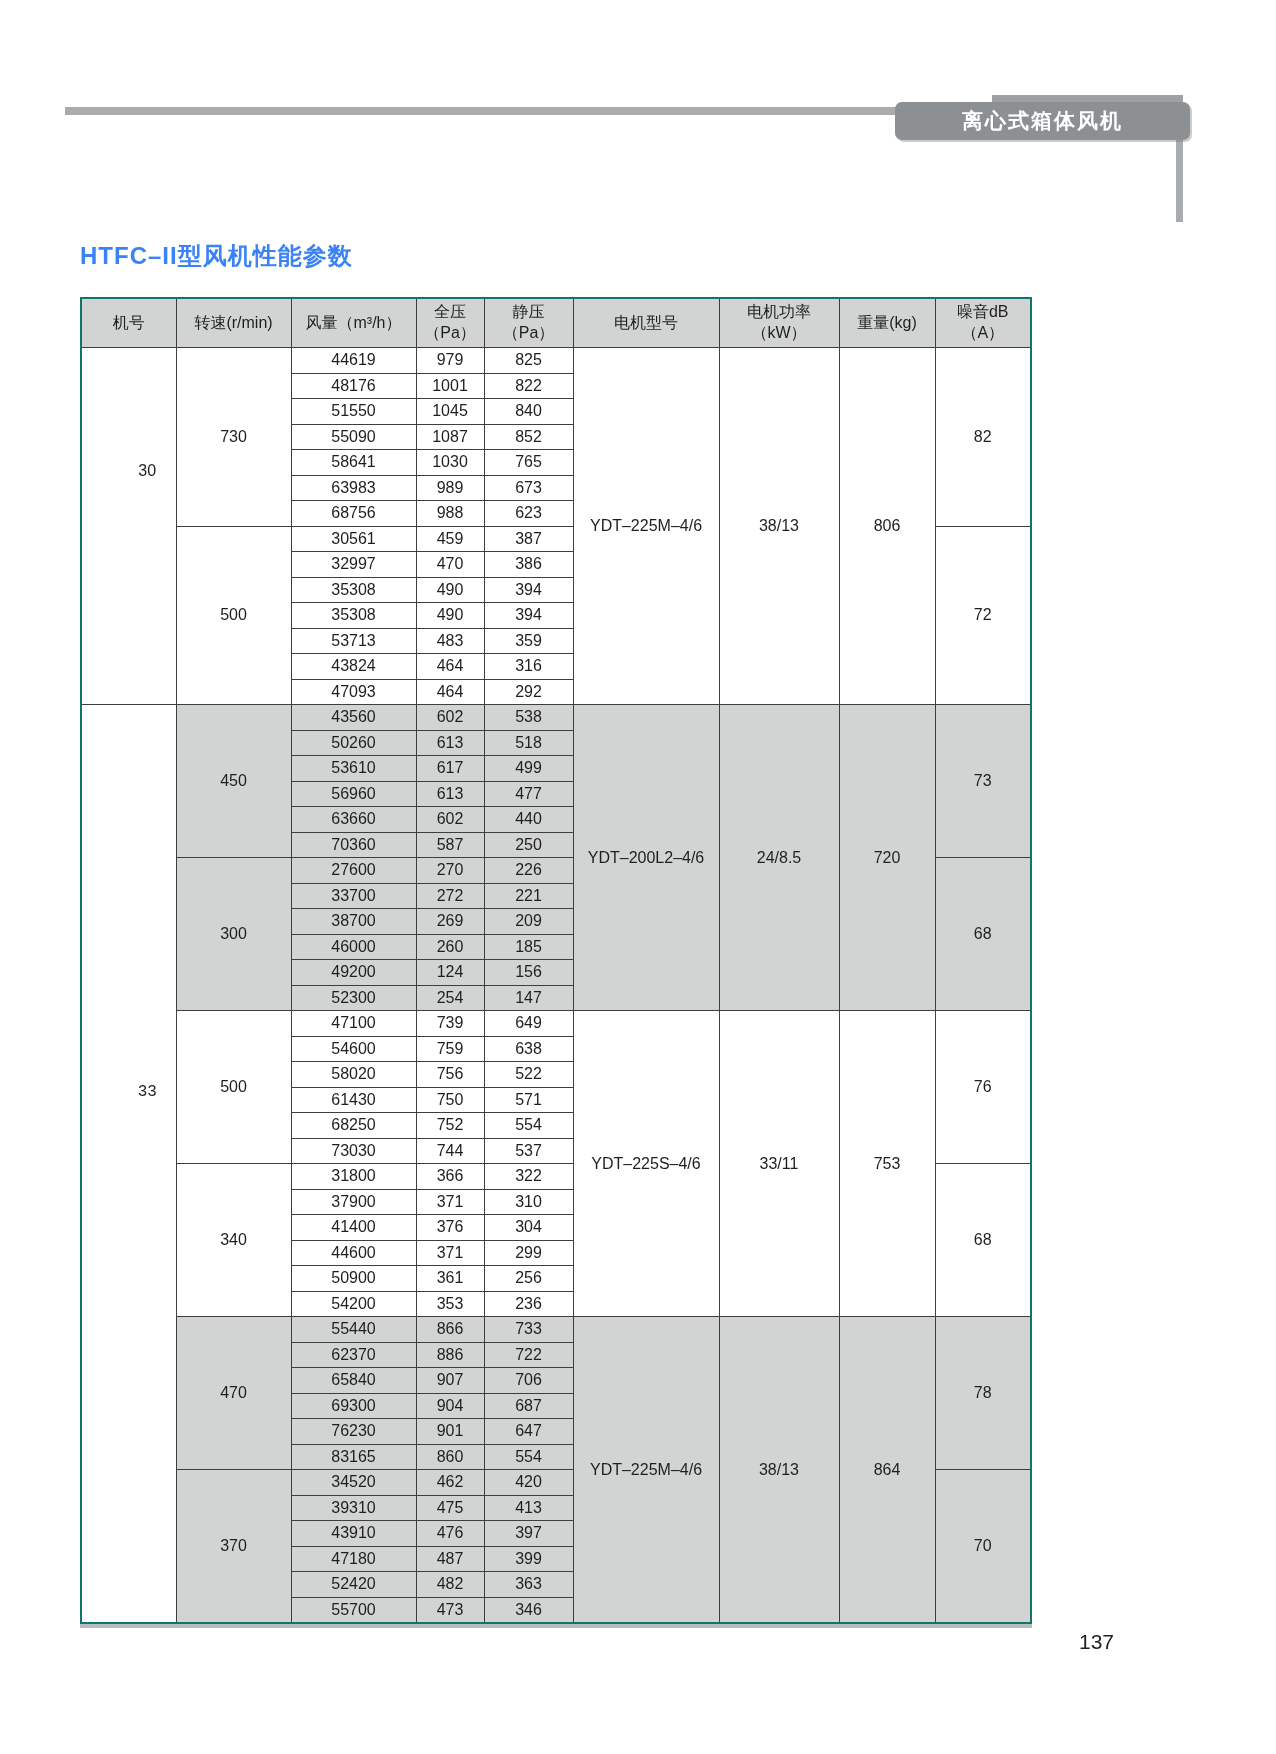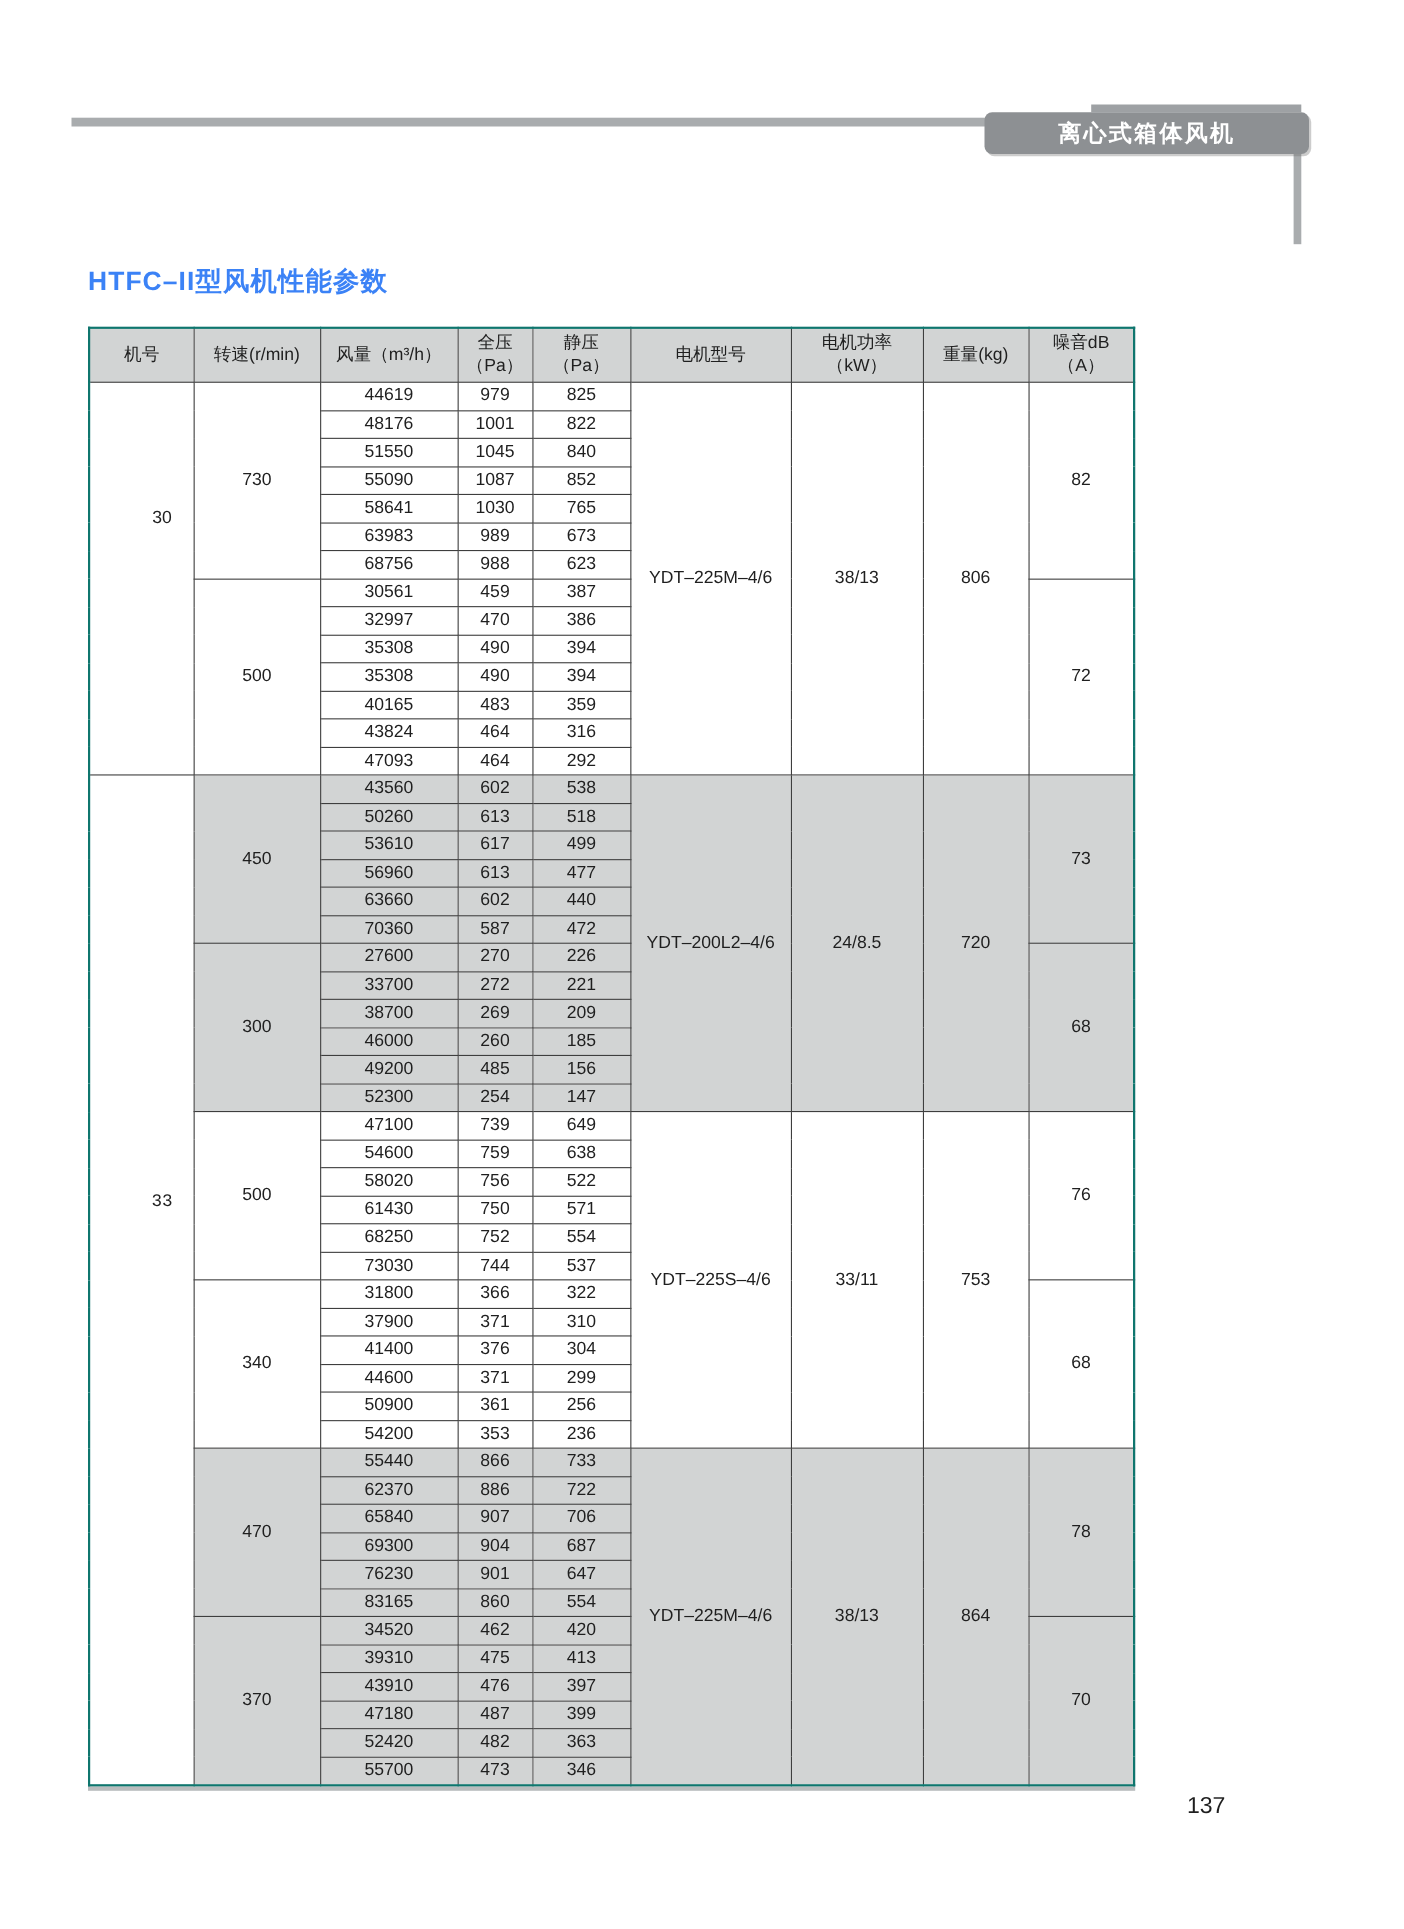--- a/index.html
+++ b/index.html
@@ -208,21 +208,21 @@
           <td>35308</td>
           <td>490</td>
           <td>394</td>
         </tr>
         <tr>
           <td>35308</td>
           <td>490</td>
           <td>394</td>
         </tr>
         <tr>
-          <td>40165</td>
+          <td>53713</td>
           <td>483</td>
           <td>359</td>
         </tr>
         <tr>
           <td>43824</td>
           <td>464</td>
           <td>316</td>
         </tr>
         <tr>
           <td>47093</td>
@@ -256,21 +256,21 @@
           <td class="shaded">477</td>
         </tr>
         <tr>
           <td class="shaded">63660</td>
           <td class="shaded">602</td>
           <td class="shaded">440</td>
         </tr>
         <tr>
           <td class="shaded">70360</td>
           <td class="shaded">587</td>
-          <td class="shaded">472</td>
+          <td class="shaded">250</td>
         </tr>
         <tr>
           <td rowspan="6" class="shaded">300</td>
           <td class="shaded">27600</td>
           <td class="shaded">270</td>
           <td class="shaded">226</td>
           <td rowspan="6" class="shaded">68</td>
         </tr>
         <tr>
           <td class="shaded">33700</td>
@@ -282,21 +282,21 @@
           <td class="shaded">269</td>
           <td class="shaded">209</td>
         </tr>
         <tr>
           <td class="shaded">46000</td>
           <td class="shaded">260</td>
           <td class="shaded">185</td>
         </tr>
         <tr>
           <td class="shaded">49200</td>
-          <td class="shaded">485</td>
+          <td class="shaded">124</td>
           <td class="shaded">156</td>
         </tr>
         <tr>
           <td class="shaded">52300</td>
           <td class="shaded">254</td>
           <td class="shaded">147</td>
         </tr>
         <tr>
           <td rowspan="6">500</td>
           <td>47100</td>

